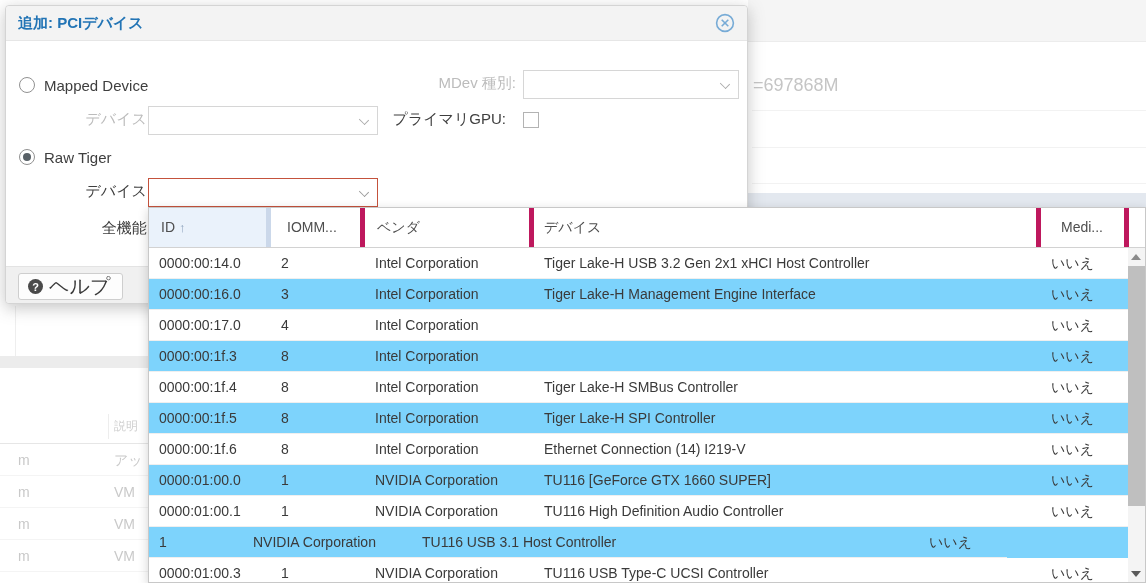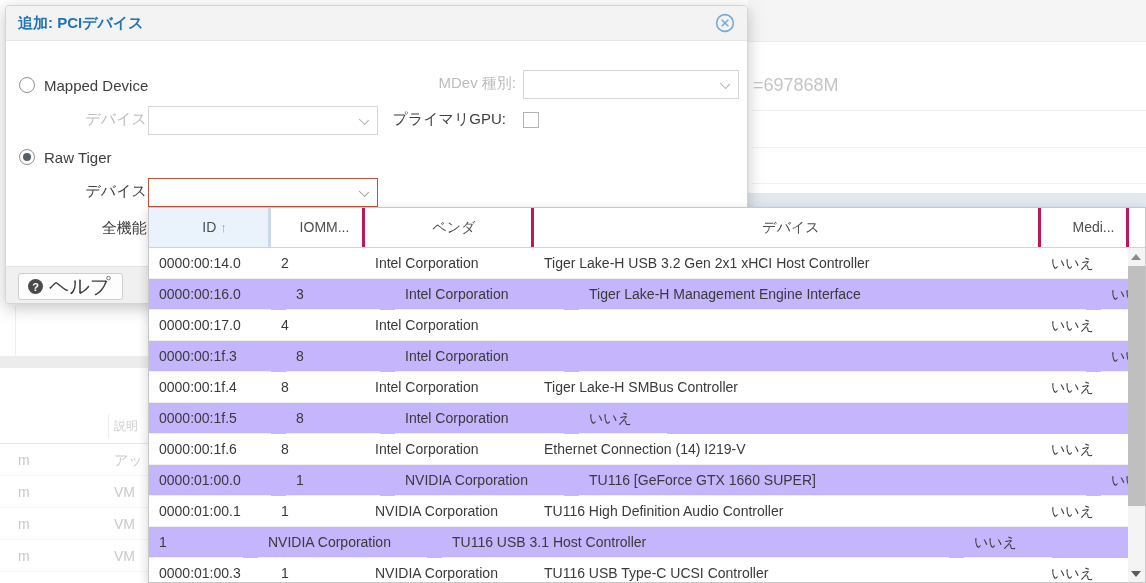--- a/index.html
+++ b/index.html
@@ -76,32 +76,32 @@
 
   
   .dropdown {
     position:absolute; left:148px; top:207px; width:998px; height:376px;
     background:#fff; border:1px solid #c8c8c8; box-shadow:0 3px 10px rgba(0,0,0,.18);
     overflow:hidden;
   }
   .tbl-head { display:flex; height:40px; border-bottom:1px solid #d2d2d2; background:#fff; }
   .th {
     font-size:14px; color:#4e4e4e; line-height:38px; padding-left:10px;
-    border-right:3px solid #be185d; white-space:nowrap; overflow:hidden; flex:none;text-align:center;
+    border-right:5px solid #be185d; white-space:nowrap; overflow:hidden; flex:none;
   }
   .th.sorted { background:#eaf2fb; border-right-color:#cbd8ea; }
   .sort-arrow { color:#8fa3bd; margin-left:4px; font-size:13px; }
   .col-id { width:122px; padding-left:12px; }
   .col-iommu { width:94px; padding-left:16px; }
   .col-vendor { width:169px; padding-left:12px; }
   .col-device { width:507px; }
   .col-medi { width:88px; padding-left:20px; }
   .tbl-body { position:absolute; left:0; top:40px; right:17px; bottom:0; overflow:hidden; }
   .tr { display:flex; height:31px; background:#fff; cursor:pointer; }
-  .tr.alt { background:#c4b5fd;gap:15px; }
+  .tr.alt { background:#7dd3fc; }
   .td {
     font-size:14px; color:#3a3a3a; line-height:30px; padding-left:10px;
     border-bottom:1px solid #efefef; white-space:nowrap; overflow:hidden; flex:none;
   }
 
   
   .sbar { position:absolute; top:40px; right:0; width:17px; bottom:0; background:#f4f4f4; }
   .sbar .arr { position:absolute; left:3px; width:0; height:0; border-left:5px solid transparent; border-right:5px solid transparent; }
   .sbar .arr.up { top:6px; border-bottom:6px solid #8a8a8a; }
   .sbar .arr.down { bottom:5px; border-top:6px solid #5a5a5a; }
@@ -234,20 +234,21 @@
         <div class="td col-id">0000:00:1f.4</div>
         <div class="td col-iommu">8</div>
         <div class="td col-vendor">Intel Corporation</div>
         <div class="td col-device">Tiger Lake-H SMBus Controller</div>
         <div class="td col-medi">いいえ</div>
       </div>
       <div class="tr alt">
         <div class="td col-id">0000:00:1f.5</div>
         <div class="td col-iommu">8</div>
         <div class="td col-vendor">Intel Corporation</div>
+        <div class="td col-device">Tiger Lake-H SPI Controller</div>
         <div class="td col-medi">いいえ</div>
       </div>
       <div class="tr">
         <div class="td col-id">0000:00:1f.6</div>
         <div class="td col-iommu">8</div>
         <div class="td col-vendor">Intel Corporation</div>
         <div class="td col-device">Ethernet Connection (14) I219-V</div>
         <div class="td col-medi">いいえ</div>
       </div>
       <div class="tr alt">

